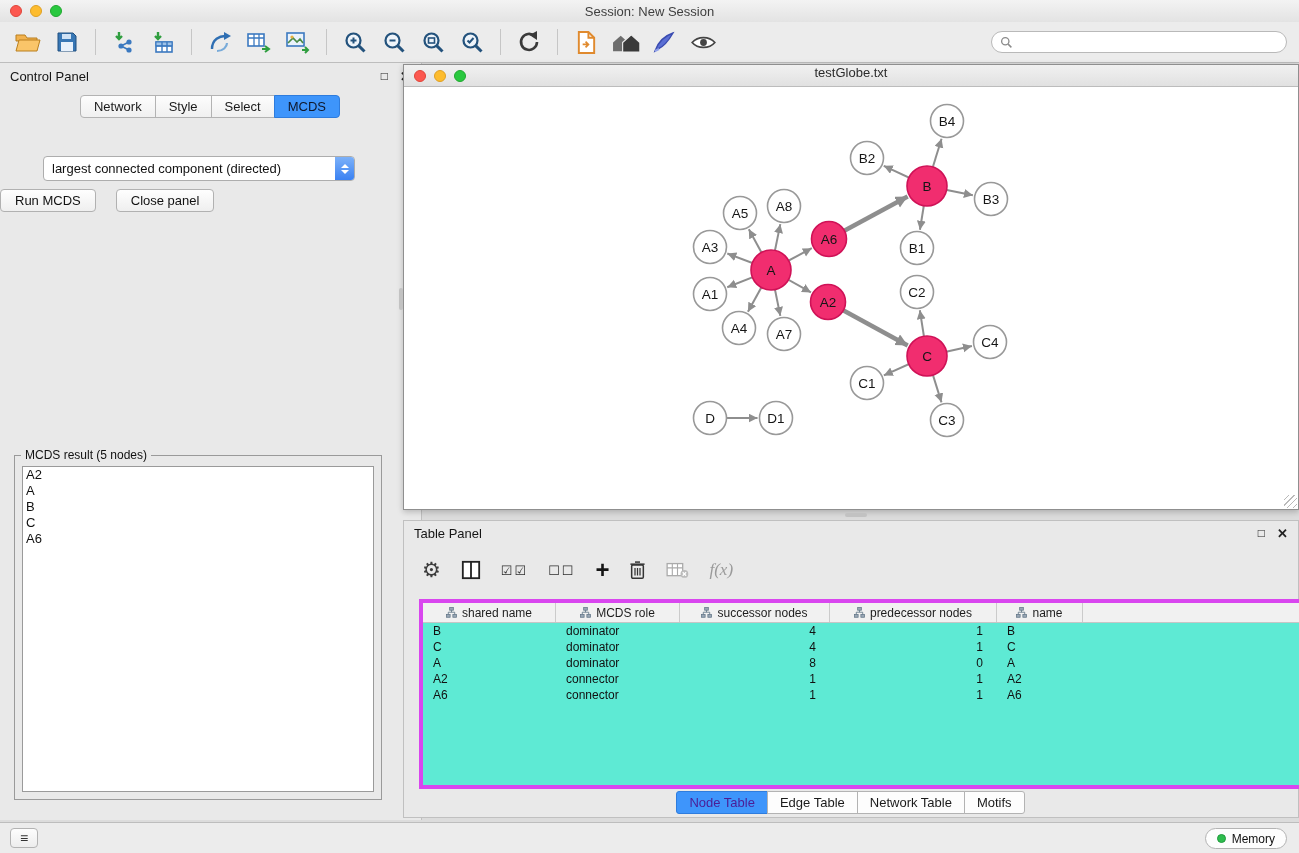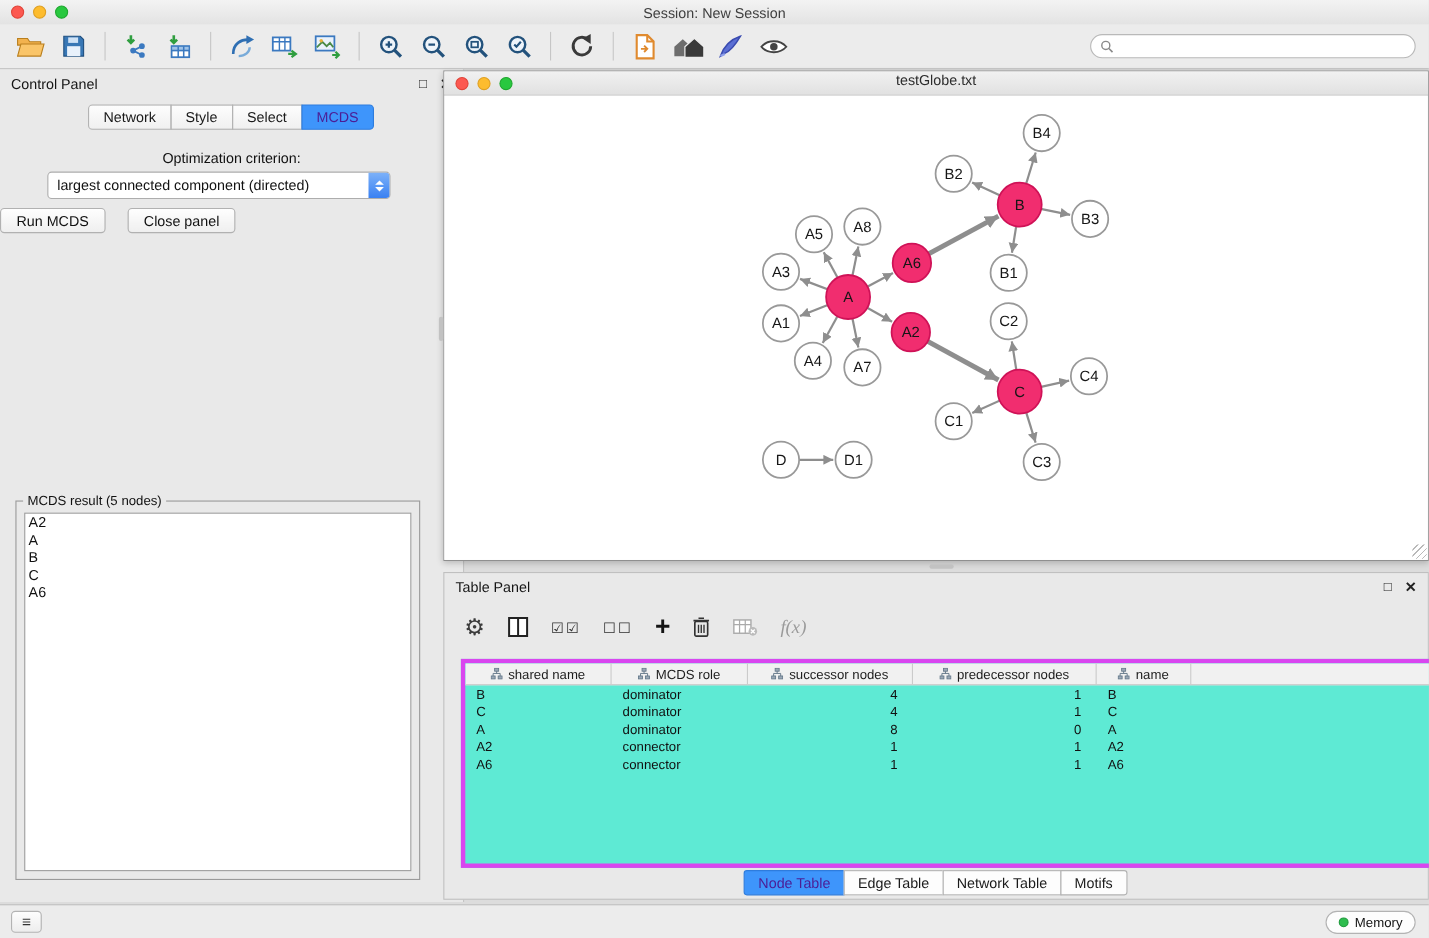--- a/index.html
+++ b/index.html
@@ -25,21 +25,21 @@
   
   .control-panel{position:absolute;left:0;top:63px;width:422px;height:757px;background:#e9e9e9;border-right:1px solid #c0c0c0}
   .panel-head{position:absolute;left:0;top:0;width:100%;height:26px;display:flex;align-items:center;padding:0 10px;font-size:13px;color:#151515}
   .win-btns{margin-left:auto;display:flex;gap:12px;align-items:center;color:#222}
   .wb-float{font-size:12px}
   .wb-close{font-size:13px;font-weight:bold}
   .cp-tabs{position:absolute;left:0;top:32px;width:100%;display:flex;justify-content:center}
   .cp-tab{border:1px solid #b3b3b3;background:linear-gradient(#fdfdfd,#f0f0f0);padding:3px 13px;font-size:13px;margin-left:-1px;color:#1a1a1a}
   .cp-tab:first-child{border-radius:4px 0 0 4px}
   .cp-tab:last-child{border-radius:0 4px 4px 0}
-  .cp-tab.active{background:#3e95fb;color:#4c1d95;border-color:#2e7cdd}
+  .cp-tab.active{background:#3e95fb;color:#0f172a;border-color:#2e7cdd}
   .opt-label{position:absolute;left:0;top:73px;width:100%;text-align:center;font-size:13px;color:#111}
   .dropdown{position:absolute;left:43px;top:93px;width:312px;height:25px;background:#fff;border:1px solid #adadad;border-radius:4px;display:flex;align-items:center;font-size:13px;padding-left:8px;color:#111}
   .dd-stepper{margin-left:auto;width:19px;height:23px;background:linear-gradient(#7cb1f9,#3a81f2);border-radius:0 3px 3px 0;display:flex;flex-direction:column;align-items:center;justify-content:center;gap:2px}
   .dd-up{width:0;height:0;border-left:4px solid transparent;border-right:4px solid transparent;border-bottom:4px solid #fff}
   .dd-down{width:0;height:0;border-left:4px solid transparent;border-right:4px solid transparent;border-top:4px solid #fff}
   .cp-buttons{position:absolute;left:0;top:126px;width:100%;display:flex;justify-content:flex-start;gap:20px}
   .btn{border:1px solid #b1b1b1;background:linear-gradient(#fefefe,#efefef);border-radius:4px;font-size:13px;padding:3px 14px;color:#111}
   .groupbox{position:absolute;left:14px;top:392px;width:368px;height:345px;border:1px solid #9a9a9a}
   .groupbox-title{position:absolute;top:-8px;left:6px;background:#e9e9e9;padding:0 4px;font-size:12px;color:#111}
   .result-box{position:absolute;left:7px;top:10px;right:7px;bottom:7px;background:#fff;border:1px solid #9a9a9a;overflow:auto}
@@ -230,21 +230,20 @@
         <span class="wb-float">□</span>
         <span class="wb-close">✕</span>
       </span>
     </div>
     <div class="cp-tabs" id="cp-tabs">
         <div class="cp-tab">Network</div>
         <div class="cp-tab">Style</div>
         <div class="cp-tab">Select</div>
         <div class="cp-tab active">MCDS</div>
       </div>
-    <div class="opt-label">Optimization criterion:</div>
     <div class="dropdown">
       <span>largest connected component (directed)</span>
       <span class="dd-stepper">
           <span class="dd-up"></span>
           <span class="dd-down"></span>
         </span>
     </div>
     <div class="cp-buttons">
       <div class="btn">Run MCDS</div>
       <div class="btn">Close panel</div>

